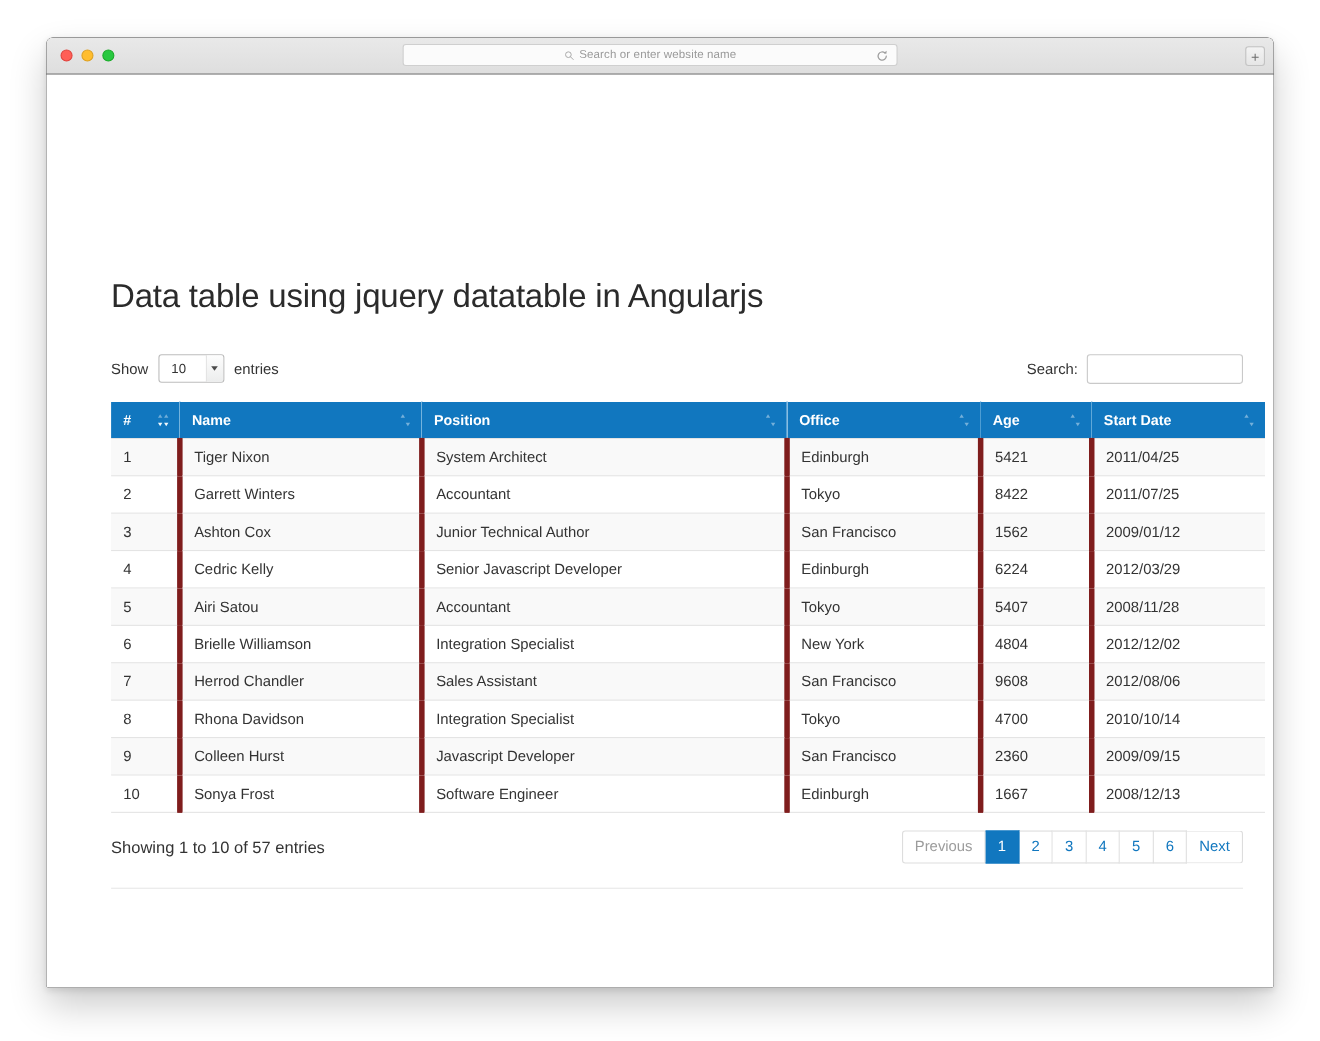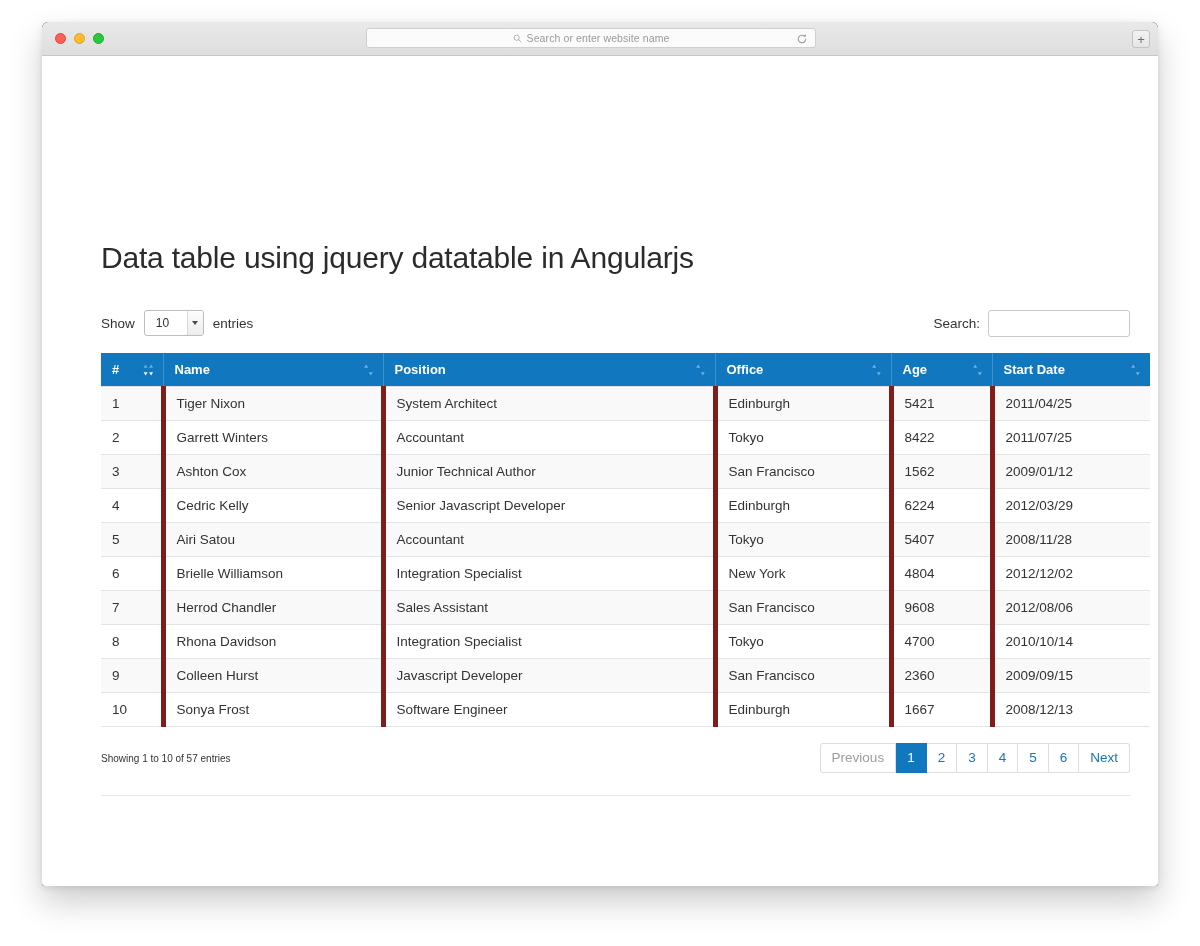--- a/index.html
+++ b/index.html
@@ -16,21 +16,21 @@
     width: 1200px;
     height: 946px;
     background: #ffffff;
     overflow: hidden;
   }
 
   
   .browser-window {
     position: absolute;
     left: 42px;
-    top: 22px;
+    top: 34px;
     width: 1116px;
     height: 864px;
     background: #000000;
     border-radius: 6px 6px 3px 3px;
     box-shadow: 0 16px 34px rgba(0,0,0,0.20), 0 2px 6px rgba(0,0,0,0.10);
     overflow: hidden;
   }
 
   .titlebar {
     position: relative;
@@ -252,21 +252,21 @@
   
   .dt-bottom {
     display: flex;
     align-items: center;
     justify-content: space-between;
     margin-top: 16px;
     padding-bottom: 22px;
     border-bottom: 1px solid #e8e8e8;
   }
   .dt-info {
-    font-size: 10px;
+    font-size: 15px;
     color: #333333;
   }
 
   .paginate {
     display: flex;
   }
   .page-btn {
     min-width: 30px;
     height: 30px;
     padding: 1px 11px;

